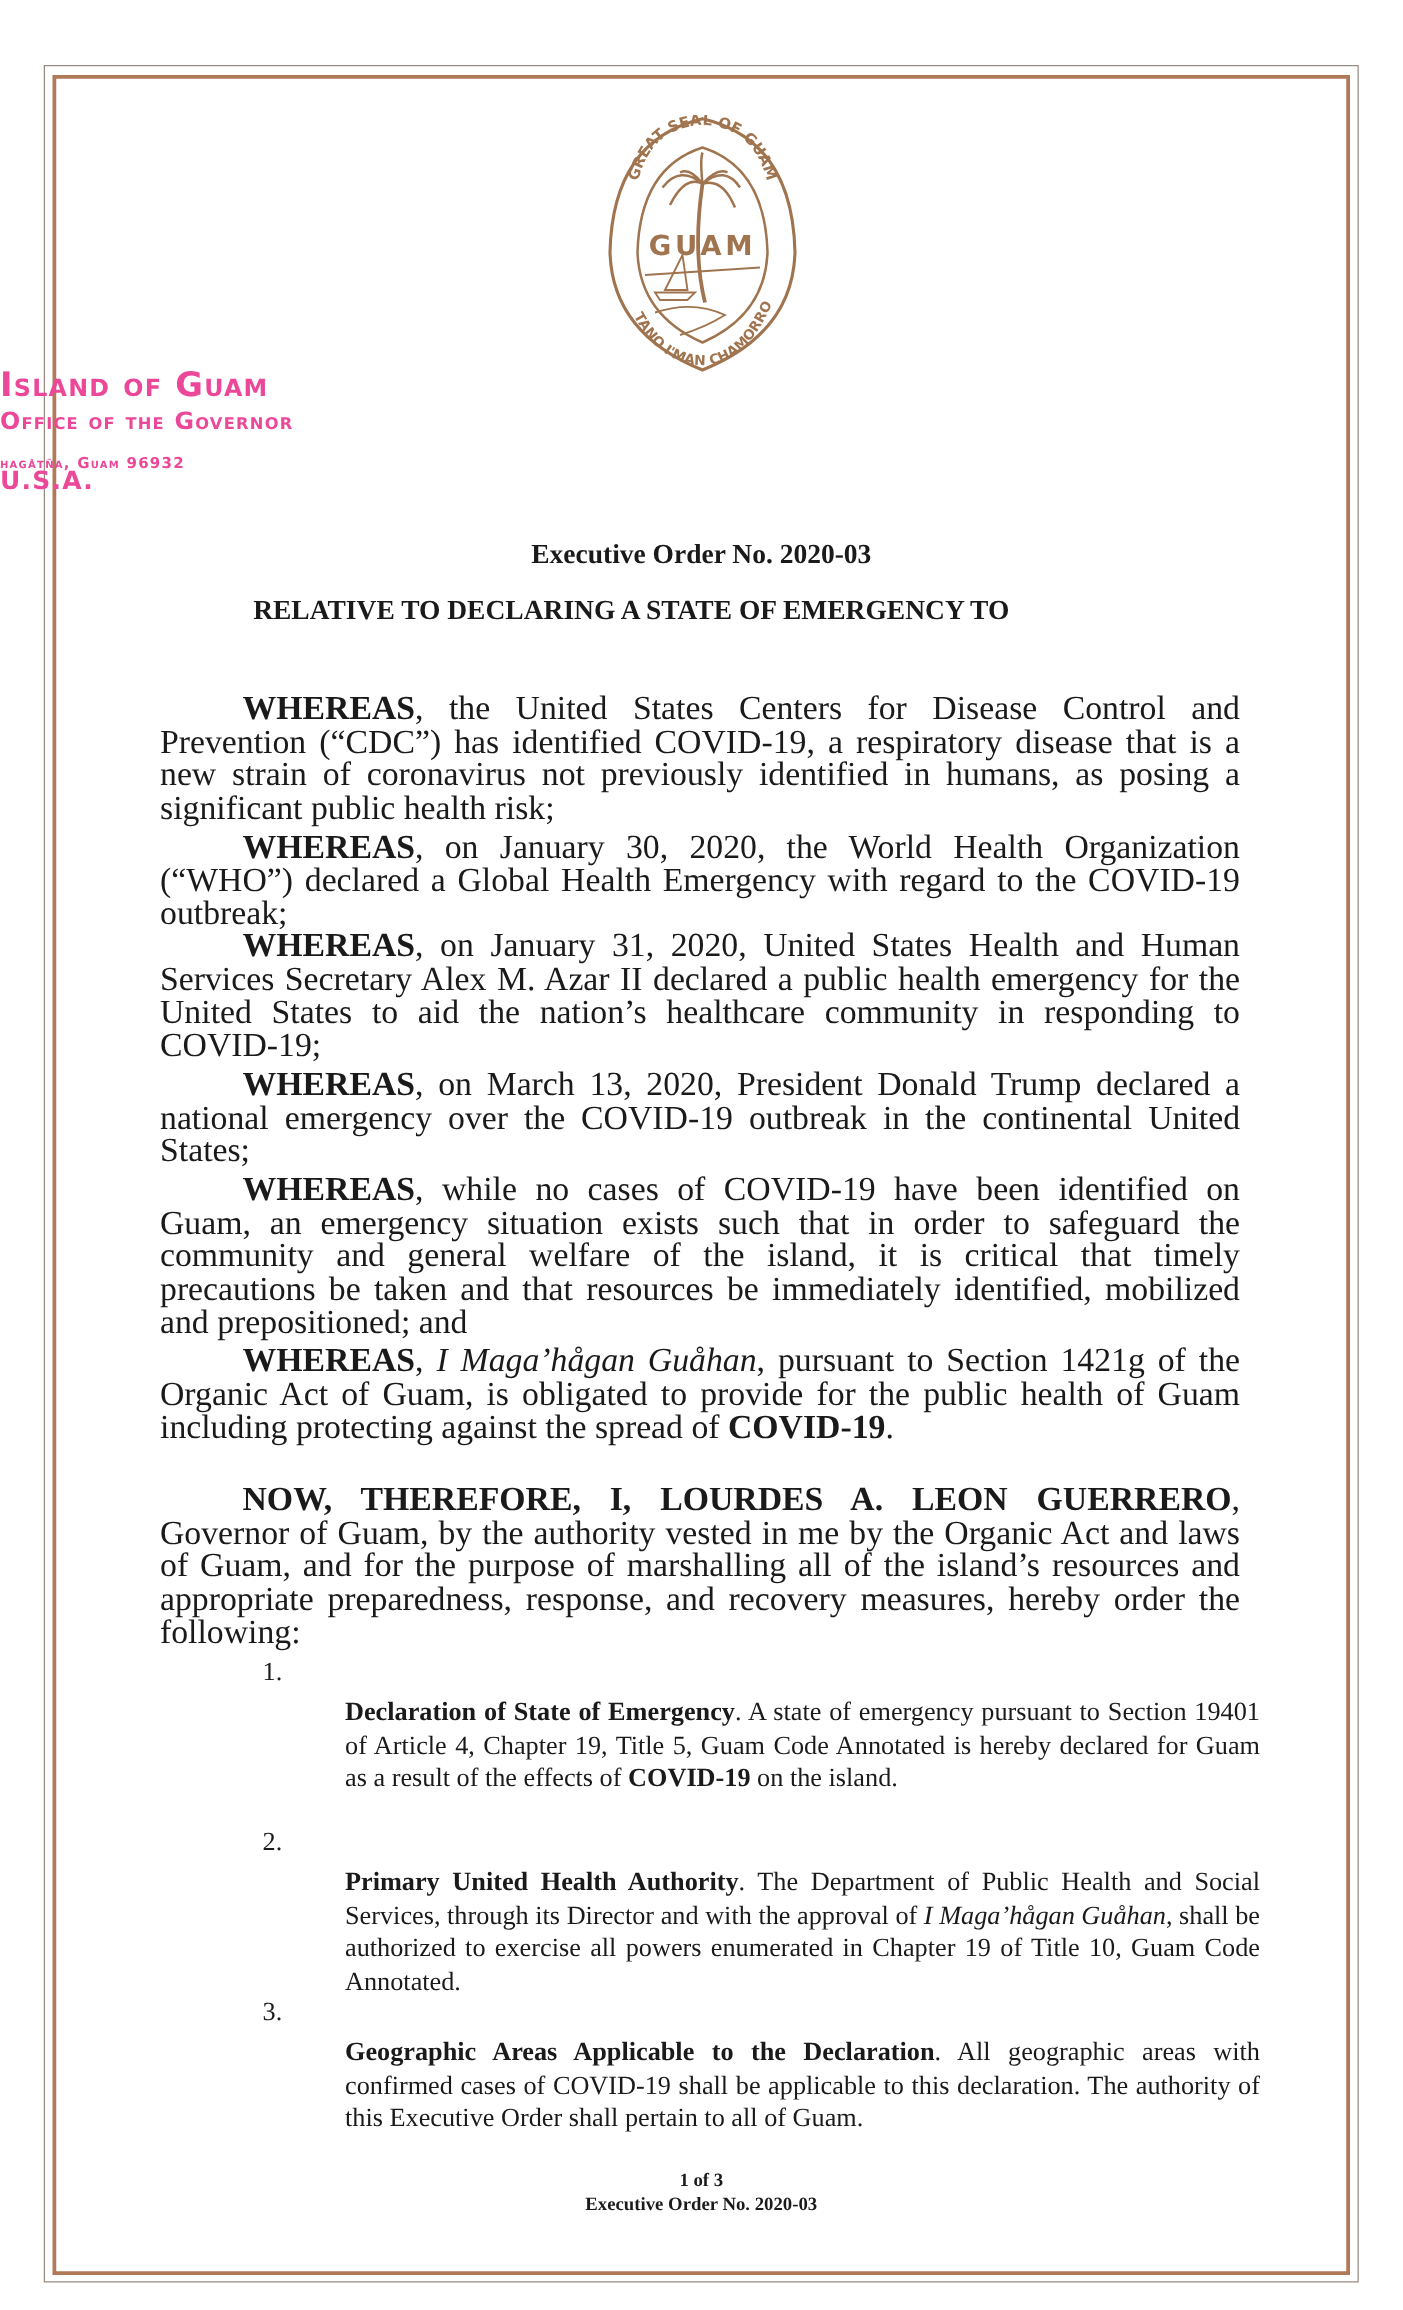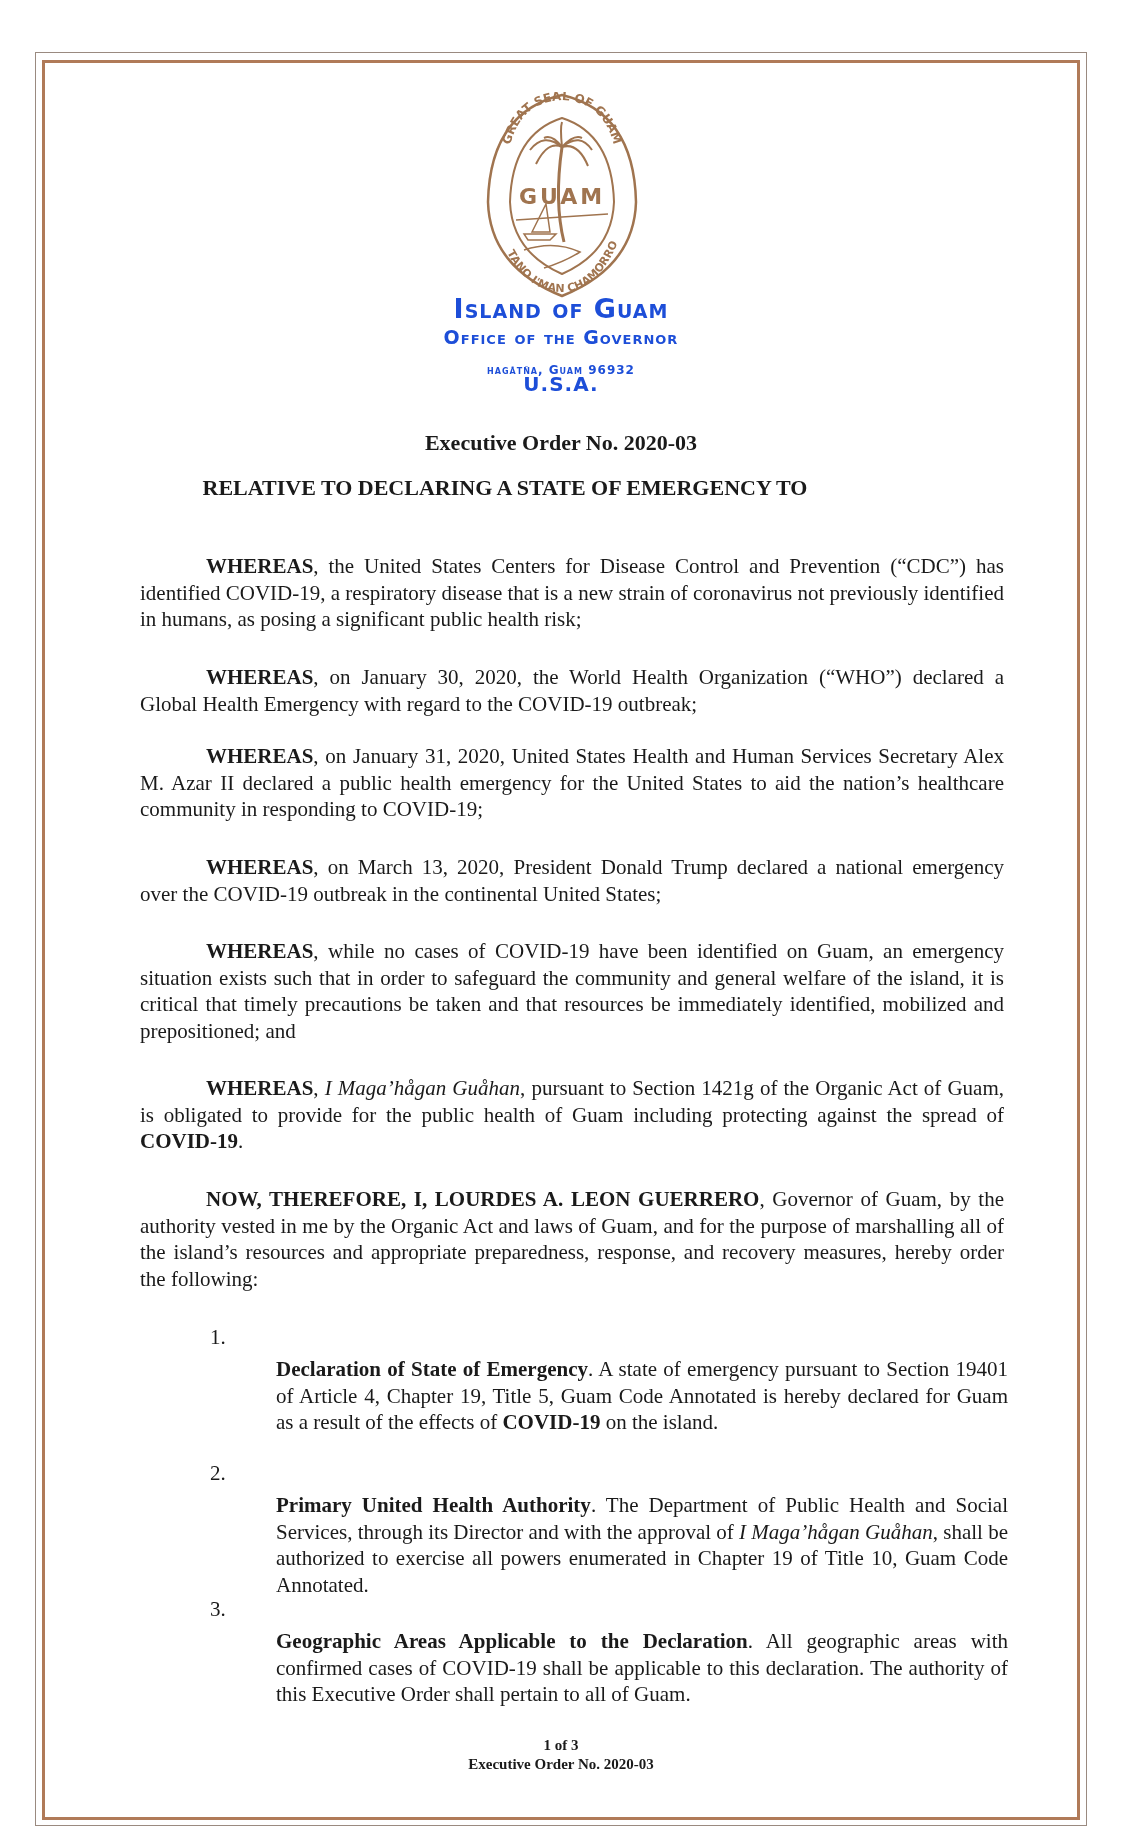--- a/index.html
+++ b/index.html
@@ -3,32 +3,32 @@
 <meta charset="utf-8">
 <style>
   html, body { margin: 0; padding: 0; background: #ffffff; }
   body { width: 1122px; height: 1848px; position: relative; overflow: hidden;
          font-family: "Liberation Serif", "DejaVu Serif", serif; color: #1a1a1a; }
   .border-outer { position: absolute; left: 35px; top: 52px; width: 1052px; height: 1774px;
                   border: 1.5px solid #9a8a80; box-sizing: border-box; }
   .border-inner { position: absolute; left: 42px; top: 60px; width: 1038px; height: 1760px;
                   border: 3px solid #b07a58; box-sizing: border-box; }
   .seal { position: absolute; left: 484px; top: 92px; width: 156px; height: 206px; }
-  .hdr { position: absolute; left: 0; width: 1122px; text-align: center;
+  .hdr { position: absolute; left: 0; width: 1122px; 
          font-family: "DejaVu Sans", "Liberation Sans", sans-serif; font-weight: bold;
-         color: #1d4ed8; font-variant: small-caps; letter-spacing: 1px; }
+         color: #ec4899; font-variant: small-caps; letter-spacing: 1px; }
   .hdr1 { top: 293px; font-size: 27px; }
   .hdr2 { top: 326px; font-size: 19px; }
   .hdr3 { top: 363px; font-size: 12px; }
   .hdr4 { top: 372px; font-size: 20px; font-variant: normal; }
   .eo-title { position: absolute; top: 430px; left: 0; width: 1122px; text-align: center;
               font-size: 22px; font-weight: bold; }
   .main-title { position: absolute; top: 470px; left: 0; width: 1010px; text-align: center;
                 font-size: 22px; font-weight: bold; line-height: 35px; }
-  .para { position: absolute; left: 140px; width: 864px; font-size: 21px; line-height: 26.5px;
+  .para { position: absolute; left: 128px; width: 864px; font-size: 27px; line-height: 26.5px;
           text-align: justify; text-indent: 66px; margin: 0; }
   .para b { font-weight: bold; }
   .item { position: absolute; left: 210px; width: 798px; font-size: 21px; line-height: 26.5px; }
   .item .num { position: absolute; left: 0; top: 0; }
   .item .txt { margin-left: 66px; text-align: justify; margin-top: 32px; }
   .footer { position: absolute; left: 0; width: 1122px; text-align: center; font-weight: bold; font-size: 15px; }
   .f1 { top: 1737px; }
   .f2 { top: 1756px; }
 </style>
 </head>

